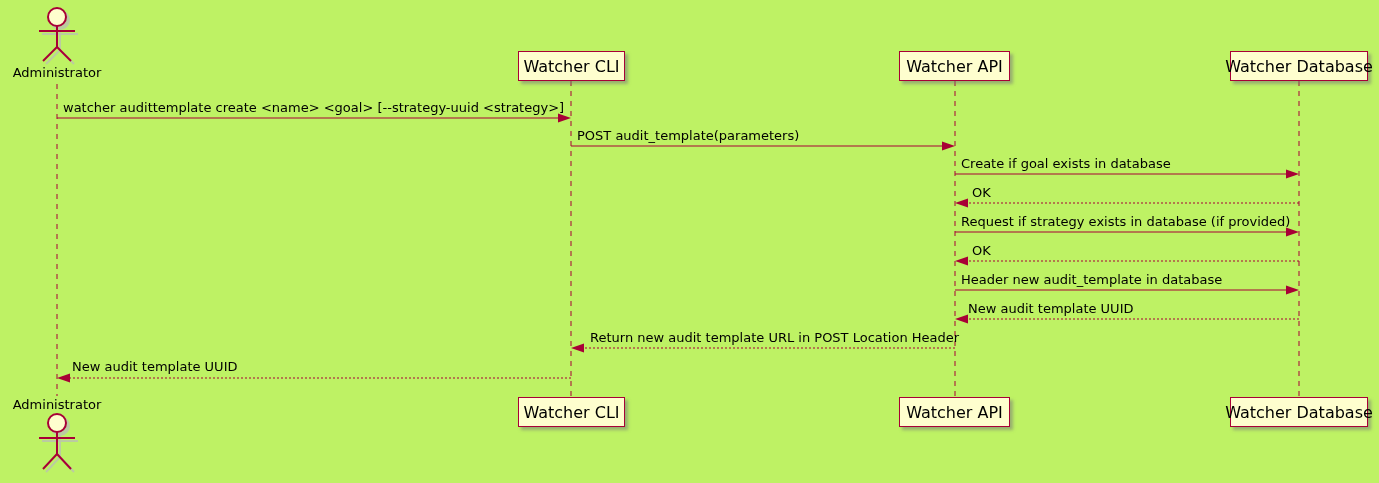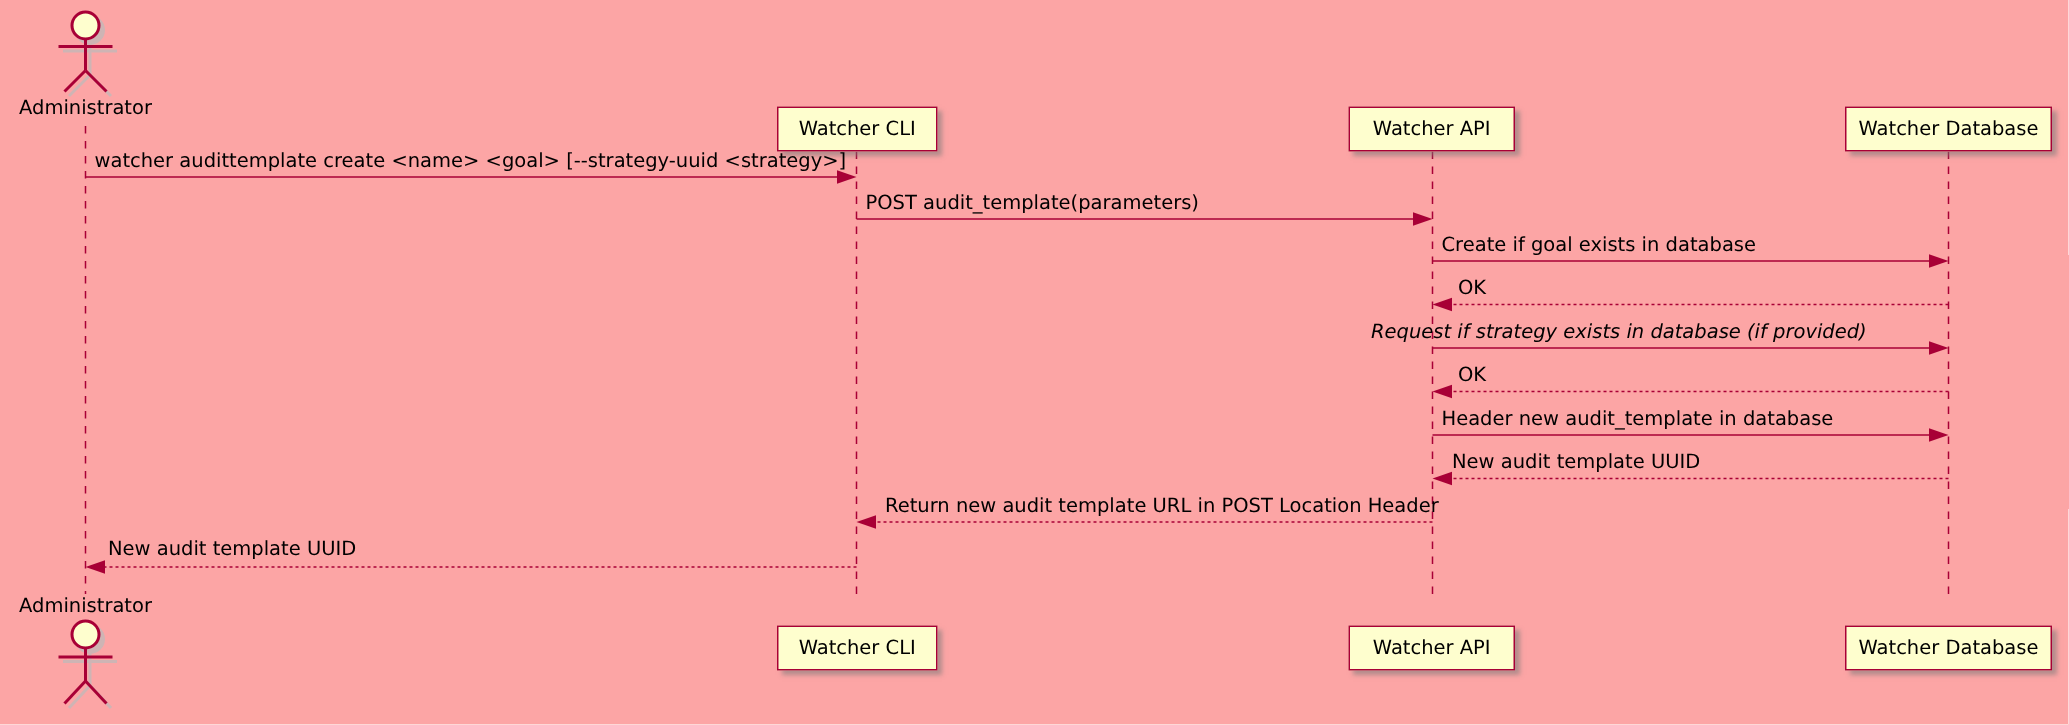--- a/index.html
+++ b/index.html
@@ -1,33 +1,32 @@
 <!DOCTYPE html>
 <html><head>
 <meta charset="utf-8">
 <style>
   html,body{margin:0;padding:0;background:#ffffff;}
   .diagram{
     position:relative;
     width:1379px;height:483px;
-    background:#fca5a5;
+    background:#bef264;
     font-family:"DejaVu Sans", sans-serif;
     overflow:hidden;
   }
   .layer{position:absolute;left:0;top:0;}
   .pbox{
     position:absolute;
     background:#FEFECE;
     border:1.5px solid #A80036;
     box-shadow:3px 3px 3px rgba(120,120,120,0.55);
     display:flex;align-items:center;justify-content:center;
-    font-size:13px;color:#000;
+    font-size:16px;color:#000;
     box-sizing:border-box;
     white-space:nowrap;
-    margin-top:20px;
   }
   .actor-label{
     position:absolute;
     font-size:13px;color:#000;
     width:114px;text-align:center;
     white-space:nowrap;
   }
   .mlabel{
     position:absolute;
     font-size:13px;color:#000;
@@ -136,20 +135,20 @@
   <div class="pbox" style="left:1230px;top:51px;width:138px;height:30px;">Watcher Database</div>
 
   <div class="pbox" style="left:518px;top:397px;width:107px;height:30px;">Watcher CLI</div>
   <div class="pbox" style="left:899px;top:397px;width:111px;height:30px;">Watcher API</div>
   <div class="pbox" style="left:1230px;top:397px;width:138px;height:30px;">Watcher Database</div>
 
   <div class="mlabel" style="left:63px;top:99px;">watcher audittemplate create &lt;name&gt; &lt;goal&gt; [--strategy-uuid &lt;strategy&gt;]</div>
   <div class="mlabel" style="left:577px;top:127px;">POST audit_template(parameters)</div>
   <div class="mlabel" style="left:961px;top:155px;">Create if goal exists in database</div>
   <div class="mlabel" style="left:972px;top:184px;">OK</div>
-  <div class="mlabel" style="left:914px;top:213px;font-style:italic;">Request if strategy exists in database (if provided)</div>
+  <div class="mlabel" style="left:961px;top:213px;">Request if strategy exists in database (if provided)</div>
   <div class="mlabel" style="left:972px;top:242px;">OK</div>
   <div class="mlabel" style="left:961px;top:271px;">Header new audit_template in database</div>
   <div class="mlabel" style="left:968px;top:300px;">New audit template UUID</div>
   <div class="mlabel" style="left:590px;top:329px;">Return new audit template URL in POST Location Header</div>
   <div class="mlabel" style="left:72px;top:358px;">New audit template UUID</div>
 
 </div>
 
 </body></html>

